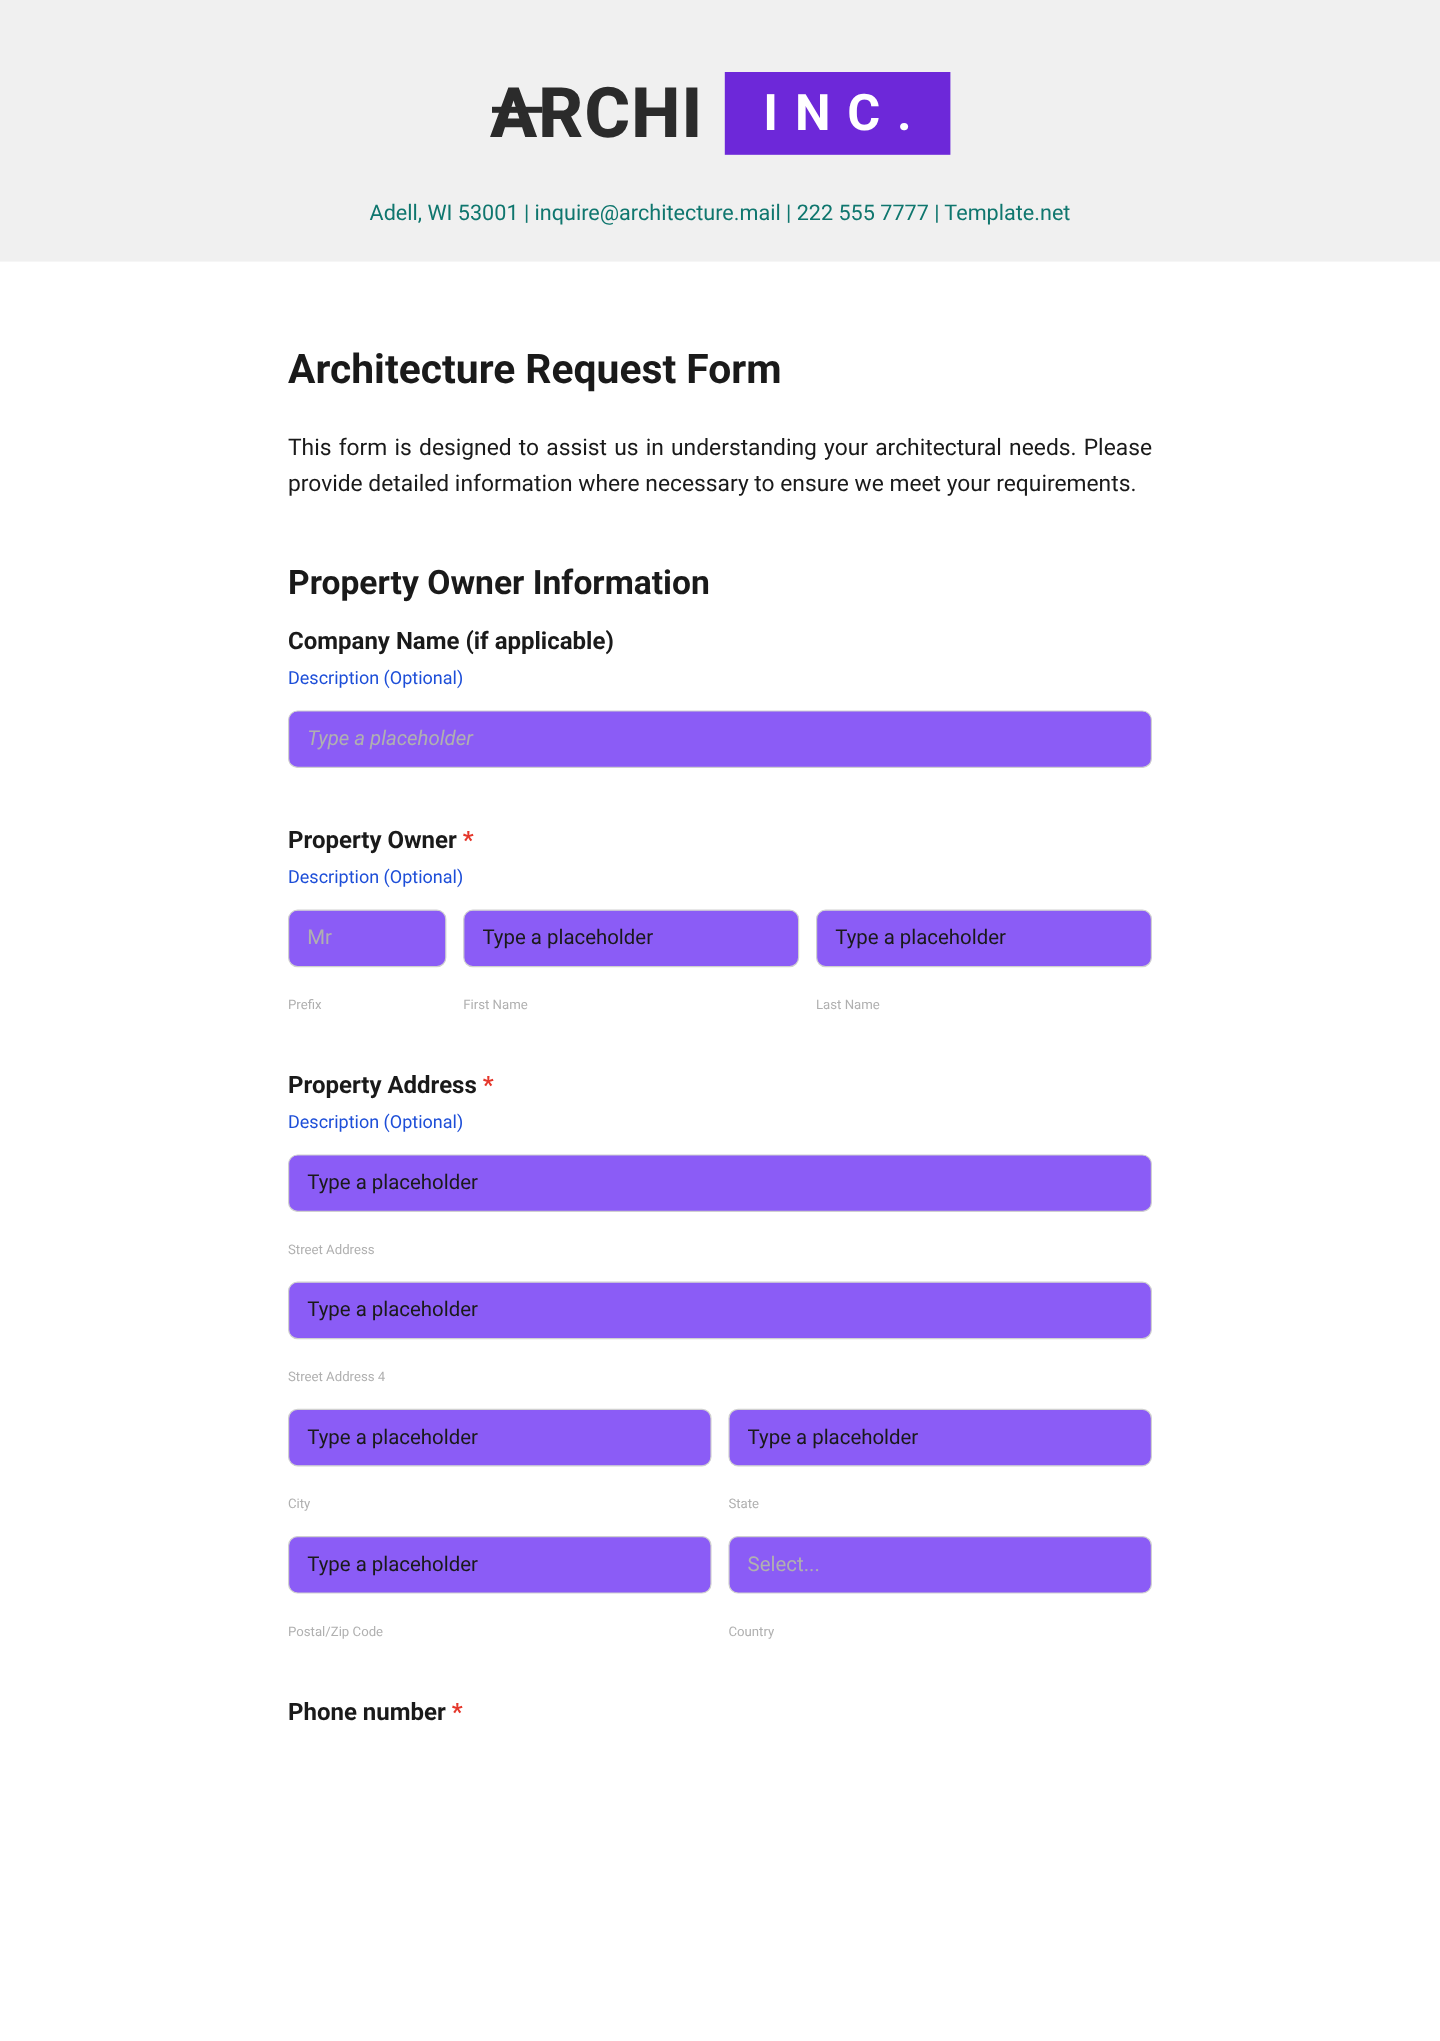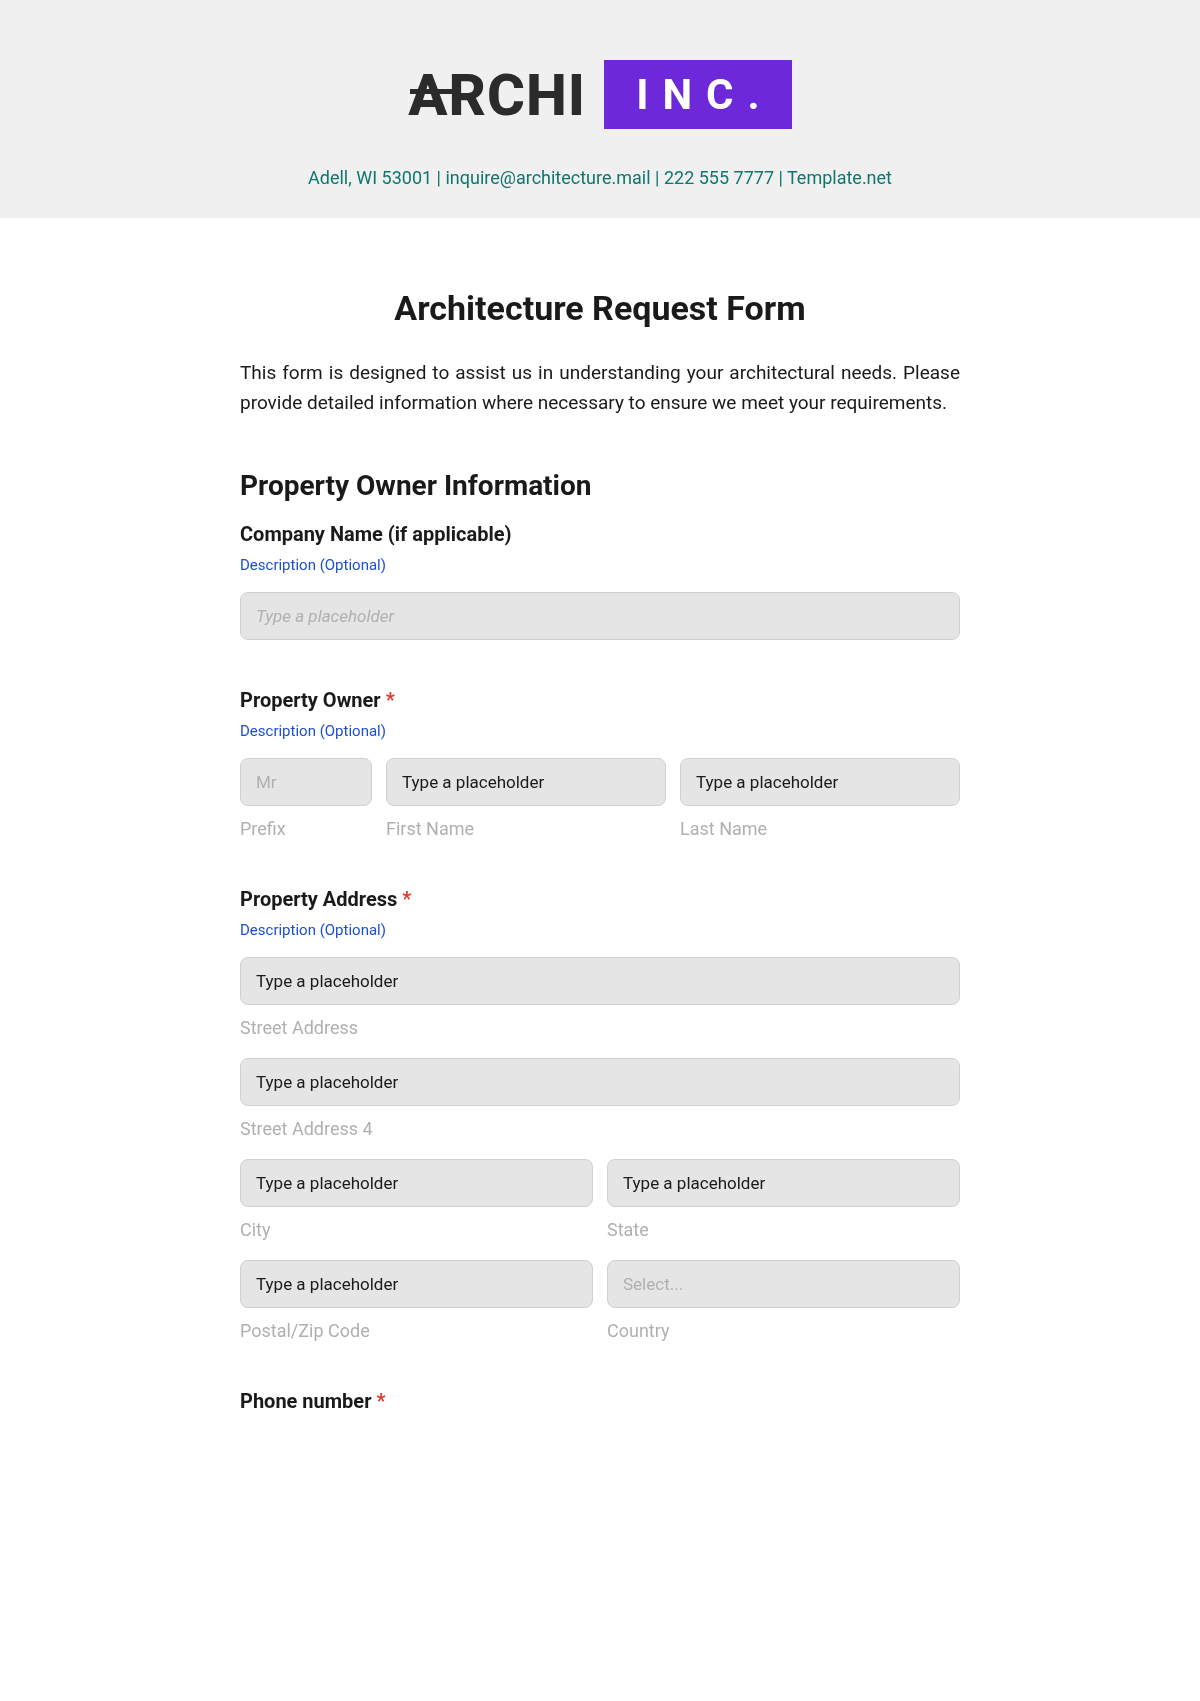--- a/index.html
+++ b/index.html
@@ -4,32 +4,32 @@
 <style>
 * { box-sizing: border-box; margin: 0; padding: 0; }
 body { font-family: -apple-system, BlinkMacSystemFont, "Segoe UI", Roboto, Helvetica, Arial, sans-serif; background: #fff; color: #1a1a1a; }
 .header-section { background: #f0f0f0; padding: 60px 20px 30px; text-align: center; }
 .logo { display: inline-flex; align-items: center; gap: 18px; margin-bottom: 38px; }
 .logo-archi { font-size: 58px; font-weight: 800; letter-spacing: 1px; color: #2b2b2b; position: relative; }
 .logo-archi::before { content: ""; position: absolute; top: 28px; left: 2px; width: 42px; height: 5px; background: #2b2b2b; }
 .logo-inc { background: #6d28d9; color: #fff; font-size: 42px; font-weight: 700; letter-spacing: 14px; padding: 10px 18px 10px 32px; }
 .header-contact { color: #0f766e; font-size: 18px; }
 .content { max-width: 920px; margin: 0 auto; padding: 70px 100px 40px; }
-.form-title { font-size: 34px; font-weight: 700; text-align: center; color: #1a1a1a; margin-bottom: 30px; }
+.form-title { font-size: 34px; font-weight: 700; text-align: left; color: #1a1a1a; margin-bottom: 30px; }
 .form-intro { font-size: 19px; line-height: 1.6; color: #1a1a1a; text-align: justify; margin-bottom: 50px; }
 .section-title { font-size: 28px; font-weight: 700; margin-bottom: 20px; }
 .field-group { margin-bottom: 48px; }
 .field-label { font-size: 20px; font-weight: 700; margin-bottom: 10px; }
 .required-mark { color: #e5372b; }
 .field-description { font-size: 15px; color: #1d4ed8; margin-bottom: 18px; }
-.text-input { width: 100%; border: 1px solid #d0d0d0; border-radius: 8px; padding: 13px 15px; font-size: 17px; font-family: inherit; color: #1a1a1a; outline: none; background: #e5e5e5; }
+.text-input { width: 100%; border: 1px solid #d0d0d0; border-radius: 8px; padding: 13px 15px; font-size: 17px; font-family: inherit; color: #1a1a1a; outline: none; background: #8b5cf6; }
 .text-input::placeholder { color: #b0b0b0; font-style: italic; }
 .text-input.plain-ph::placeholder { font-style: normal; color: #1a1a1a; }
 .text-input.gray-ph::placeholder { font-style: normal; color: #b0b0b0; }
-.sub-label { font-size: 18px; color: #b0b0b0; margin-top: 12px; }
+.sub-label { font-size: 11px; color: #b0b0b0; margin-top: 25px; }
 .row { display: flex; gap: 14px; }
 .col-prefix { flex: 0 0 132px; }
 .col-name { flex: 1; }
 .col-half { flex: 1; }
 .addr-block { margin-bottom: 20px; }
 </style>
 </head>
 <body>
 
 <div class="header-section">

